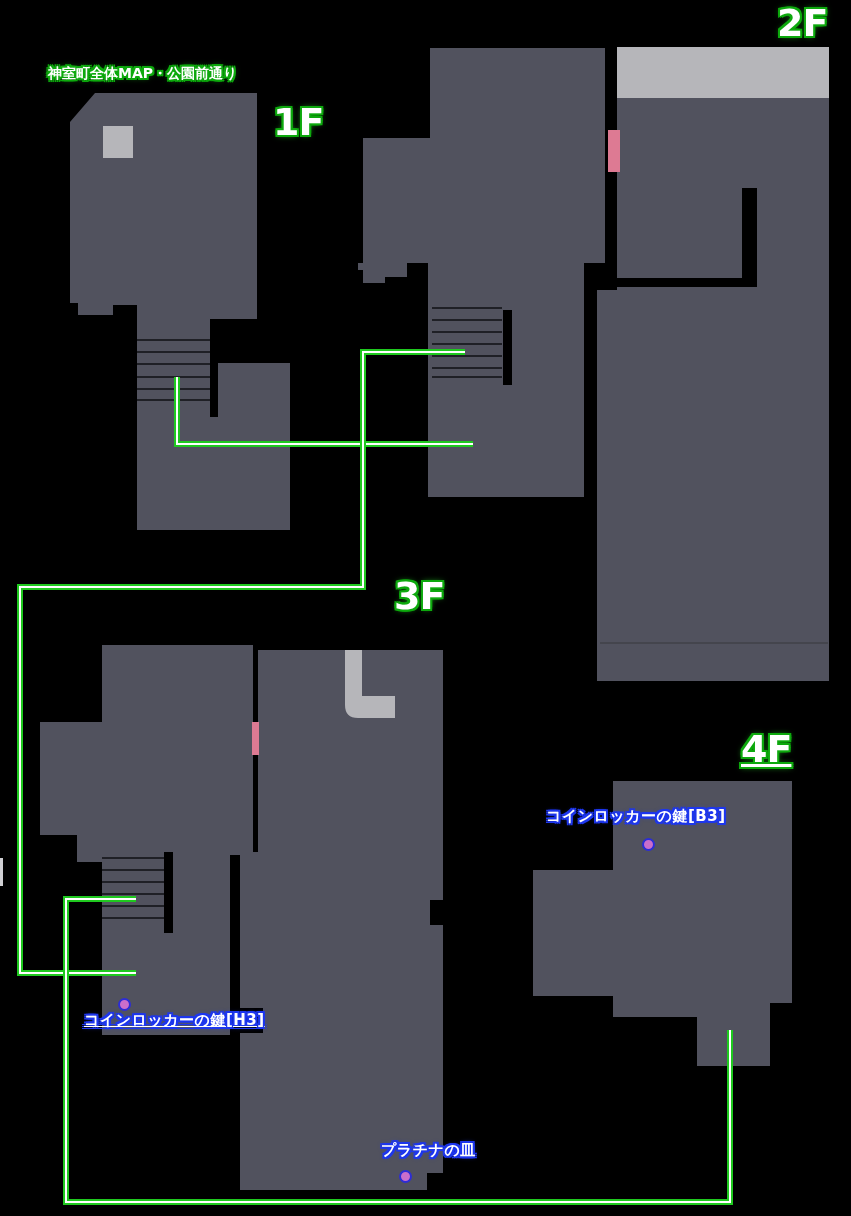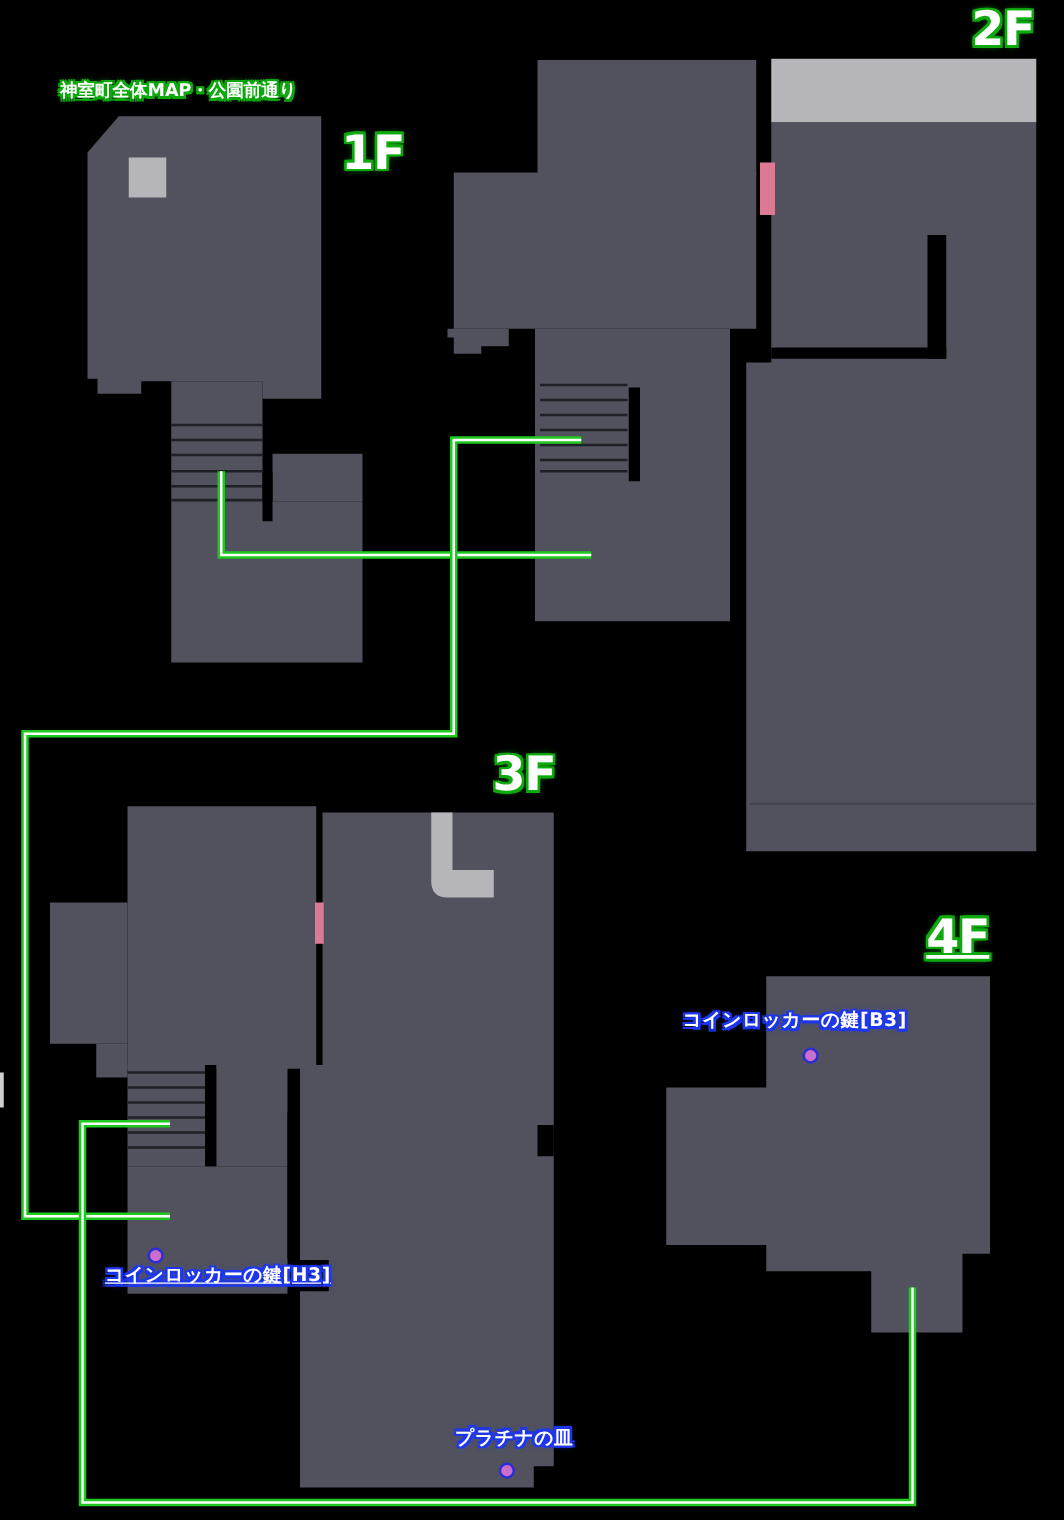--- a/index.html
+++ b/index.html
@@ -105,24 +105,24 @@
 
     <rect class="pink" x="608" y="130" width="12" height="42"></rect>
     <rect class="pink" x="252" y="722" width="7" height="33"></rect>
     <rect x="0" y="858" width="3" height="28" fill="#cfcfd3"></rect>
   </svg>
 
   <div class="lbl map-title outline-green" style="left:48px;top:66px;">神室町全体MAP・公園前通り</div>
 
   <div class="lbl floor-label outline-green" style="left:261px;top:103px;margin-left:12px;">1F</div>
   <div class="lbl floor-label outline-green" style="left:777px;top:4px;">2F</div>
-  <div class="lbl floor-label outline-green" style="left:394px;top:600px;">3F</div>
+  <div class="lbl floor-label outline-green" style="left:394px;top:577px;">3F</div>
   <div class="lbl floor-label outline-green" style="left:741px;top:730px;text-decoration:underline;">4F</div>
 
   <div class="lbl item-label outline-blue" style="left:546px;top:809px;">コインロッカーの鍵[B3]</div>
   <div class="lbl item-label outline-blue" style="left:84px;top:1013px;text-decoration:underline;">コインロッカーの鍵[H3]</div>
-  <div class="lbl item-label outline-blue" style="left:364px;top:1143px;">プラチナの皿</div>
+  <div class="lbl item-label outline-blue" style="left:381px;top:1143px;">プラチナの皿</div>
 
   <div class="item-dot" style="left:642px;top:838px;"></div>
   <div class="item-dot" style="left:118px;top:998px;"></div>
   <div class="item-dot" style="left:399px;top:1170px;"></div>
 
 </div>
 
 </body></html>

